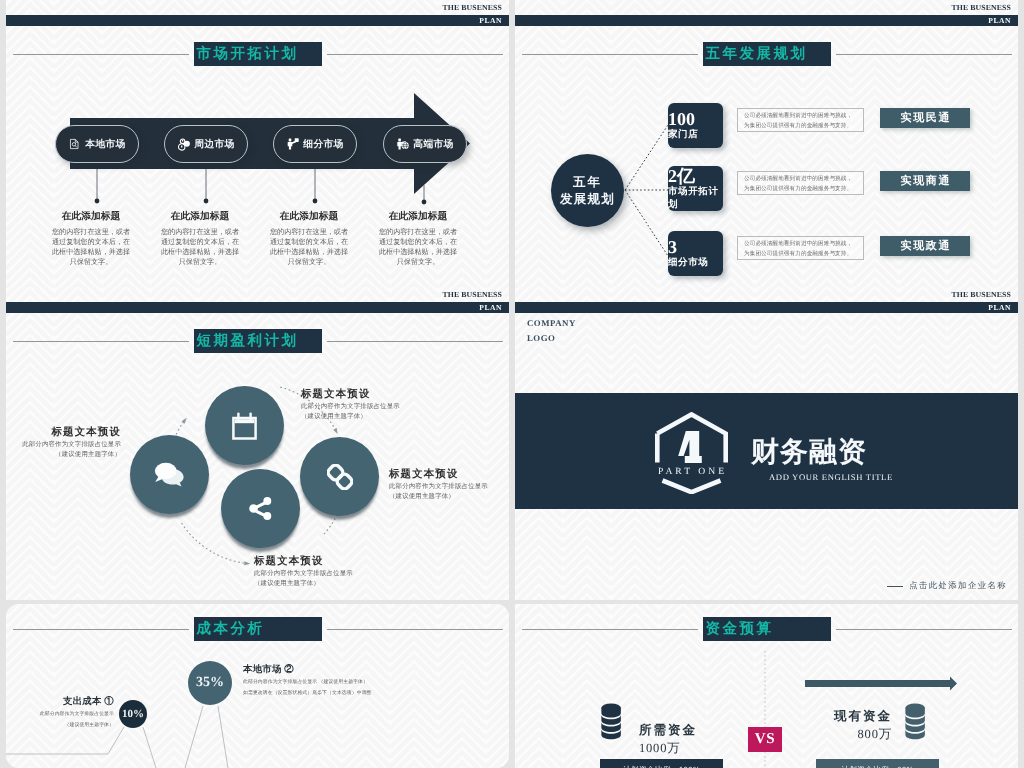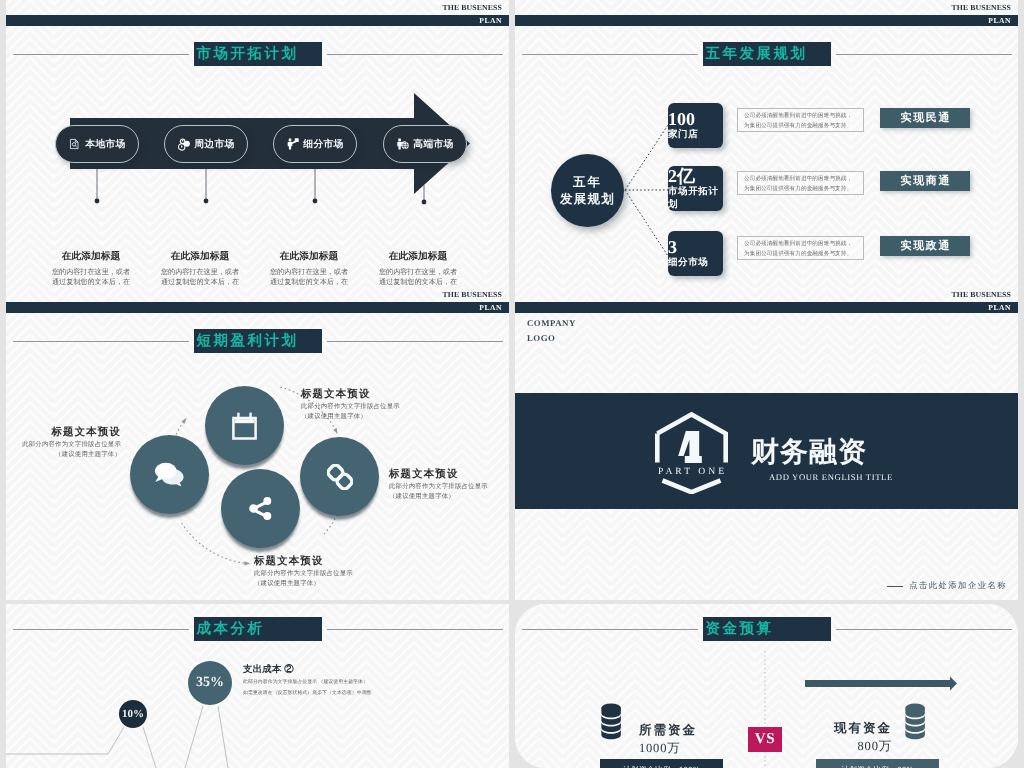--- a/index.html
+++ b/index.html
@@ -5,22 +5,22 @@
 <style>
   html,body{margin:0;padding:0;}
   body{width:1024px;height:768px;overflow:hidden;background:#e4e4e4;
        font-family:"Liberation Sans",sans-serif;-webkit-font-smoothing:antialiased;text-rendering:geometricPrecision;}
   .grid{position:absolute;left:0;top:0;width:1024px;height:768px;}
   .slide{position:absolute;width:503px;height:287px;overflow:hidden;background:#fcfcfc;}
   .s1{left:6px;top:0px}
   .s2{left:515px;top:0px}
   .s3{left:6px;top:287px;height:313px}
   .s4{left:515px;top:287px;height:313px}
-  .s5{left:6px;top:604px;height:164px;}
-  .s6{left:515px;top:604px;height:164px;border-radius:31px;}
+  .s5{left:6px;top:604px;height:164px;border-radius:13px;}
+  .s6{left:515px;top:604px;height:164px;}
   .bgpat{position:absolute;left:0;top:0;width:503px;height:330px;}
   .shift{position:absolute;left:0;top:-29px;width:503px;height:282px;}
 
   .hdrbar{position:absolute;left:0;width:503px;top:15px;height:11px;background:#1e3243;}
   .hdrtext{position:absolute;right:7px;top:3px;font-family:"Liberation Serif",serif;
      font-weight:bold;font-size:7.8px;letter-spacing:0.1px;color:#22323f;white-space:nowrap;}
   .hdrplan{position:absolute;right:7px;top:15px;height:11px;line-height:11.5px;
      font-family:"Liberation Serif",serif;font-weight:bold;font-size:7.6px;
      letter-spacing:0.5px;color:#ffffff;white-space:nowrap;}
 
@@ -31,21 +31,21 @@
   .tline-r{position:absolute;left:321px;top:54px;width:176px;height:1px;background:#8e979e;}
 
   
   .pill{position:absolute;top:125px;width:84px;height:38px;border-radius:19px;
         background:#242f3a;border:1px solid #b9c2c8;box-sizing:border-box;
         display:flex;align-items:center;justify-content:center;gap:4px;
         box-shadow:3px 3px 6px rgba(25,35,45,.30);}
   .picon{display:flex;align-items:center;justify-content:center;width:13px;height:14px;}
   .plabel{color:#f2f4f6;font-size:9.8px;font-weight:bold;letter-spacing:.3px;white-space:nowrap;}
   .cap{position:absolute;top:210px;width:126px;text-align:center;}
-  .caph{font-size:9.7px;font-weight:bold;color:#2f2f2f;letter-spacing:.1px;line-height:13px;margin-top:40px;}
+  .caph{font-size:9.7px;font-weight:bold;color:#2f2f2f;letter-spacing:.1px;line-height:13px;}
   .capb{margin:5px auto 0;font-family:"Liberation Serif",serif;font-size:7.1px;line-height:9.9px;
         color:#5c5c5c;width:85px;text-align:center;letter-spacing:0;}
 
   
   .hub{position:absolute;left:36px;top:154px;width:73px;height:73px;border-radius:50%;
        background:#1e3243;box-shadow:3px 4px 7px rgba(40,55,65,.35);
        display:flex;flex-direction:column;align-items:center;justify-content:center;
        color:#f2f6f8;}
   .hub1{font-family:"Liberation Serif",serif;font-size:12.5px;font-weight:bold;letter-spacing:2px;line-height:17px;}
   .hub2{font-family:"Liberation Serif",serif;font-size:12.5px;font-weight:bold;letter-spacing:1.2px;line-height:17px;}
@@ -99,21 +99,21 @@
          letter-spacing:.3px;line-height:12px;}
   .costb{font-family:"Liberation Serif",serif;font-size:4.85px;line-height:7.7px;color:#5d5d5d;
          letter-spacing:.1px;margin-top:3px;}
 
   
   .coin{position:absolute;}
   .coin-dark{left:85px;top:128px;}
   .coin-teal{left:389px;top:128px;}
   .bud{position:absolute;}
   .bud-left{left:124px;top:138px;text-align:left;}
-  .bud-right{left:257px;top:136px;text-align:right;width:120px;}
+  .bud-right{left:257px;top:124px;text-align:right;width:120px;}
   .budlabel{font-family:"Liberation Serif",serif;font-size:12.5px;font-weight:bold;color:#2a3740;
          letter-spacing:2px;line-height:18px;margin-top:8px;}
   .budvalue{font-family:"Liberation Serif",serif;font-size:12.5px;color:#2a3740;
          letter-spacing:.8px;line-height:19px;}
   .vsbox{position:absolute;left:233px;top:152px;width:34px;height:25px;background:#be185d;
          color:#fff;font-family:"Liberation Serif",serif;font-size:15px;font-weight:bold;
          text-align:center;line-height:25px;letter-spacing:.6px;}
   .budbar{position:absolute;top:184px;height:22px;color:#fff;font-size:7.5px;
           line-height:22px;text-align:center;letter-spacing:.5px;}
   .budbar-left{left:85px;width:123px;background:#1e3243;}
@@ -438,22 +438,27 @@
       </g>
     </svg>
 
     <div class="bub bub-dark">
       <span>10%</span>
     </div>
     <div class="bub bub-teal">
       <span>35%</span>
     </div>
 
+    <div class="costtxt costtxt-r" style="left:0px;top:121px;width:108px">
+      <div class="costh">支出成本 ①</div>
+      <div class="costb">此部分内容作为文字排版占位显示</div>
+      <div class="costb">（建议使用主题字体）</div>
+    </div>
     <div class="costtxt" style="left:237px;top:89px;width:260px">
-      <div class="costh">支出成本 ②</div>
+      <div class="costh">本地市场 ②</div>
       <div class="costb">此部分内容作为文字排版占位显示 （建议使用主题字体）</div>
       <div class="costb">如需更改请在（设置形状格式）底条下（文本选项）中调整</div>
     </div>
     </div>
   </div>
 
   <div class="slide s6">
     <div class="shift">
     <svg class="bgpat">
           <rect width="503" height="330" fill="url(#chev)"></rect>

